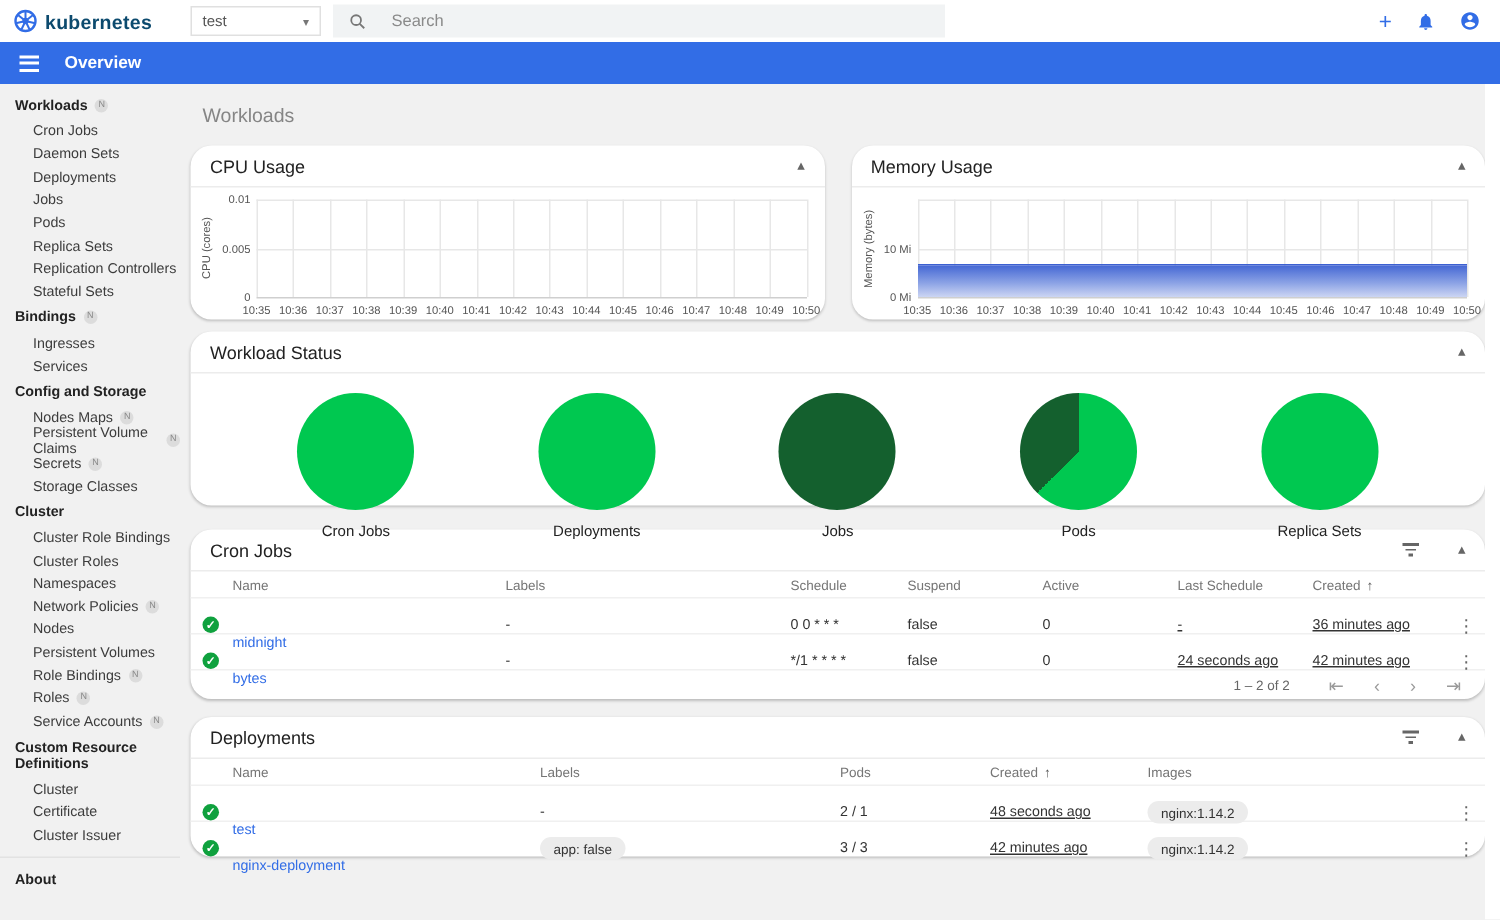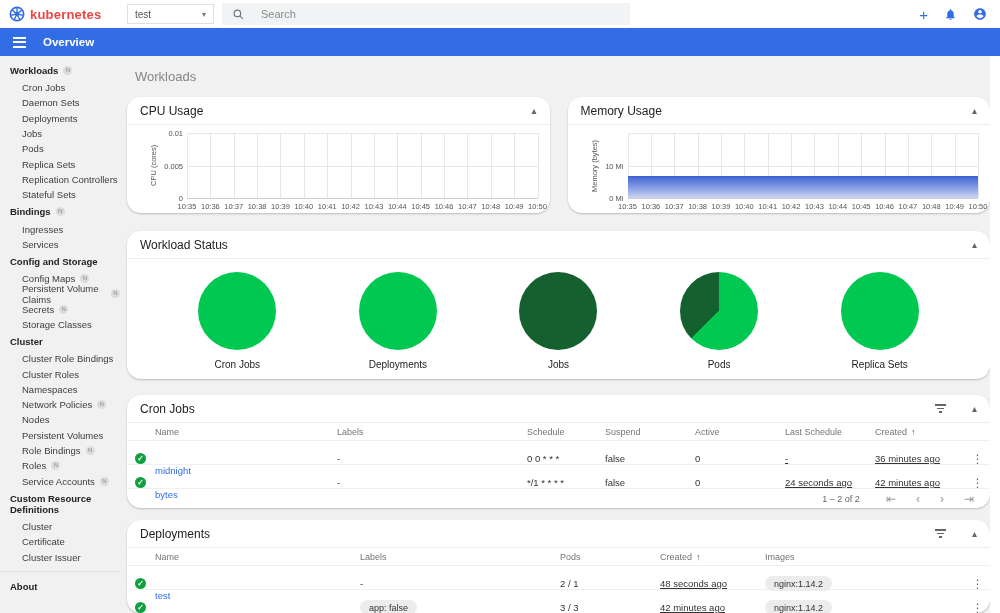--- a/index.html
+++ b/index.html
@@ -3,21 +3,21 @@
 <meta charset="utf-8">
 <style>
   * { box-sizing: border-box; margin: 0; padding: 0; }
   html, body { width: 1000px; height: 613px; overflow: hidden; }
   body { font-family: "Liberation Sans", sans-serif; background: #f1f1f1; color: #333; }
 
   
   .top-header { height: 28px; background: #fff; display: flex; align-items: center; position: relative; }
   .logo { display: flex; align-items: center; gap: 5px; margin-left: 9px; width: 112px; }
   .logo-mark { display: flex; align-items: center; }
-  .logo-text { color: #ef4444; font-weight: bold; font-size: 13px; letter-spacing: 0.2px; }
+  .logo-text { color: #0c4a6e; font-weight: bold; font-size: 13px; letter-spacing: 0.2px; }
   .ns-select { position: absolute; left: 127px; top: 4px; width: 87px; height: 20px; background: #fff;
     border: 1px solid #e0e0e0; display: flex; align-items: center; justify-content: space-between;
     padding: 0 7px; font-size: 10px; color: #555; cursor: pointer; }
   .ns-caret { font-size: 8px; color: #777; }
   .search-box { position: absolute; left: 222px; top: 3px; width: 408px; height: 22px; background: #f1f3f4;
     display: flex; align-items: center; padding: 0 10px; gap: 16px; }
   .search-box input { border: none; outline: none; background: transparent; font-size: 11px; color: #444;
     font-family: "Liberation Sans", sans-serif; width: 100%; }
   .search-box input::placeholder { color: #8a8a8a; }
   .header-actions { margin-left: auto; display: flex; align-items: center; gap: 16px; margin-right: 13px; }
@@ -51,37 +51,37 @@
   .card-title { font-size: 12px; color: #222; }
   .card-header-actions { margin-left: auto; display: flex; align-items: center; gap: 24px; }
   .collapse-arrow { font-size: 10px; color: #666; cursor: pointer; line-height: 1; }
   .filter-icon { display: flex; flex-direction: column; align-items: center; gap: 2px; cursor: pointer; padding: 2px; }
   .filter-icon span { height: 1.5px; background: #666; display: block; }
   .filter-icon span:nth-child(1){ width: 11px; } .filter-icon span:nth-child(2){ width: 7px; } .filter-icon span:nth-child(3){ width: 3px; }
 
   
   .charts-row { display: flex; gap: 18px; }
   .chart-card { width: 422.5px; height: 116px; display: flex; flex-direction: column; }
-  .chart-body { flex: 1; display: flex; padding: 8px 12px 2px 22px; justify-content: space-between; }
+  .chart-body { flex: 1; display: flex; padding: 8px 12px 2px 6px; justify-content: space-between; }
   .y-axis-label { writing-mode: vertical-rl; transform: rotate(180deg); font-size: 7.5px; color: #555;
     text-align: center; width: 11px; margin-bottom: 13px; }
   .y-ticks { width: 27px; position: relative; margin-bottom: 13px; flex: none; }
   .y-tick { position: absolute; right: 4px; transform: translateY(-50%); font-size: 7.5px; color: #555; white-space: nowrap; }
   .plot-wrap { flex: 1; display: flex; flex-direction: column; }
   .plot { flex: 1; position: relative; }
   .gl-v { position: absolute; top: 0; bottom: 0; width: 1px; background: #e7e7e7; }
   .gl-h { position: absolute; left: 0; right: 0; height: 1px; background: #e7e7e7; }
   .gl-h.base { background: #cfcfcf; }
   .x-ticks { height: 13px; position: relative; }
   .x-tick { position: absolute; top: 4px; transform: translateX(-50%); font-size: 7.5px; color: #555; white-space: nowrap; }
   .mem-area { position: absolute; left: 0; right: 0; bottom: 0;
     background: linear-gradient(180deg, #4568d4 0%, #8ba2e5 55%, #ccd5f3 100%); border-top: 1px solid #3c60d1; }
 
   
-  .status-card { margin-top: 18px; height: 148px; }
+  .status-card { margin-top: 8px; height: 116px; }
   .pies { display: flex; justify-content: space-around; padding: 13px 30px 0 30px; }
   .pie-wrap { display: flex; flex-direction: column; align-items: center; width: 120px; }
   .pie { width: 78px; height: 78px; border-radius: 50%; }
   .pie-label { font-size: 10px; color: #222; margin-top: 9px; text-align: center; }
 
   
   .table-card { margin-top: 16px; }
   .table-card.clipped { margin-top: 12px; }
   .t-row { display: grid; align-items: center; padding-left: 8px; font-size: 9.5px; color: #333; }
   .t-head { height: 17px; font-size: 9px; color: #757575; }
@@ -196,21 +196,21 @@
       <div class="sb-item">
         <span class="sb-item-label">Ingresses</span>
       </div>
       <div class="sb-item">
         <span class="sb-item-label">Services</span>
       </div>
       <div class="sb-section">
         <span class="sb-sec-label">Config and Storage</span>
       </div>
       <div class="sb-item">
-        <span class="sb-item-label">Config Maps</span>
+        <span class="sb-item-label">Nodes Maps</span>
         <span class="sb-badge">N</span>
       </div>
       <div class="sb-item">
         <span class="sb-item-label">Persistent Volume Claims</span>
         <span class="sb-badge">N</span>
       </div>
       <div class="sb-item">
         <span class="sb-item-label">Secrets</span>
         <span class="sb-badge">N</span>
       </div>

